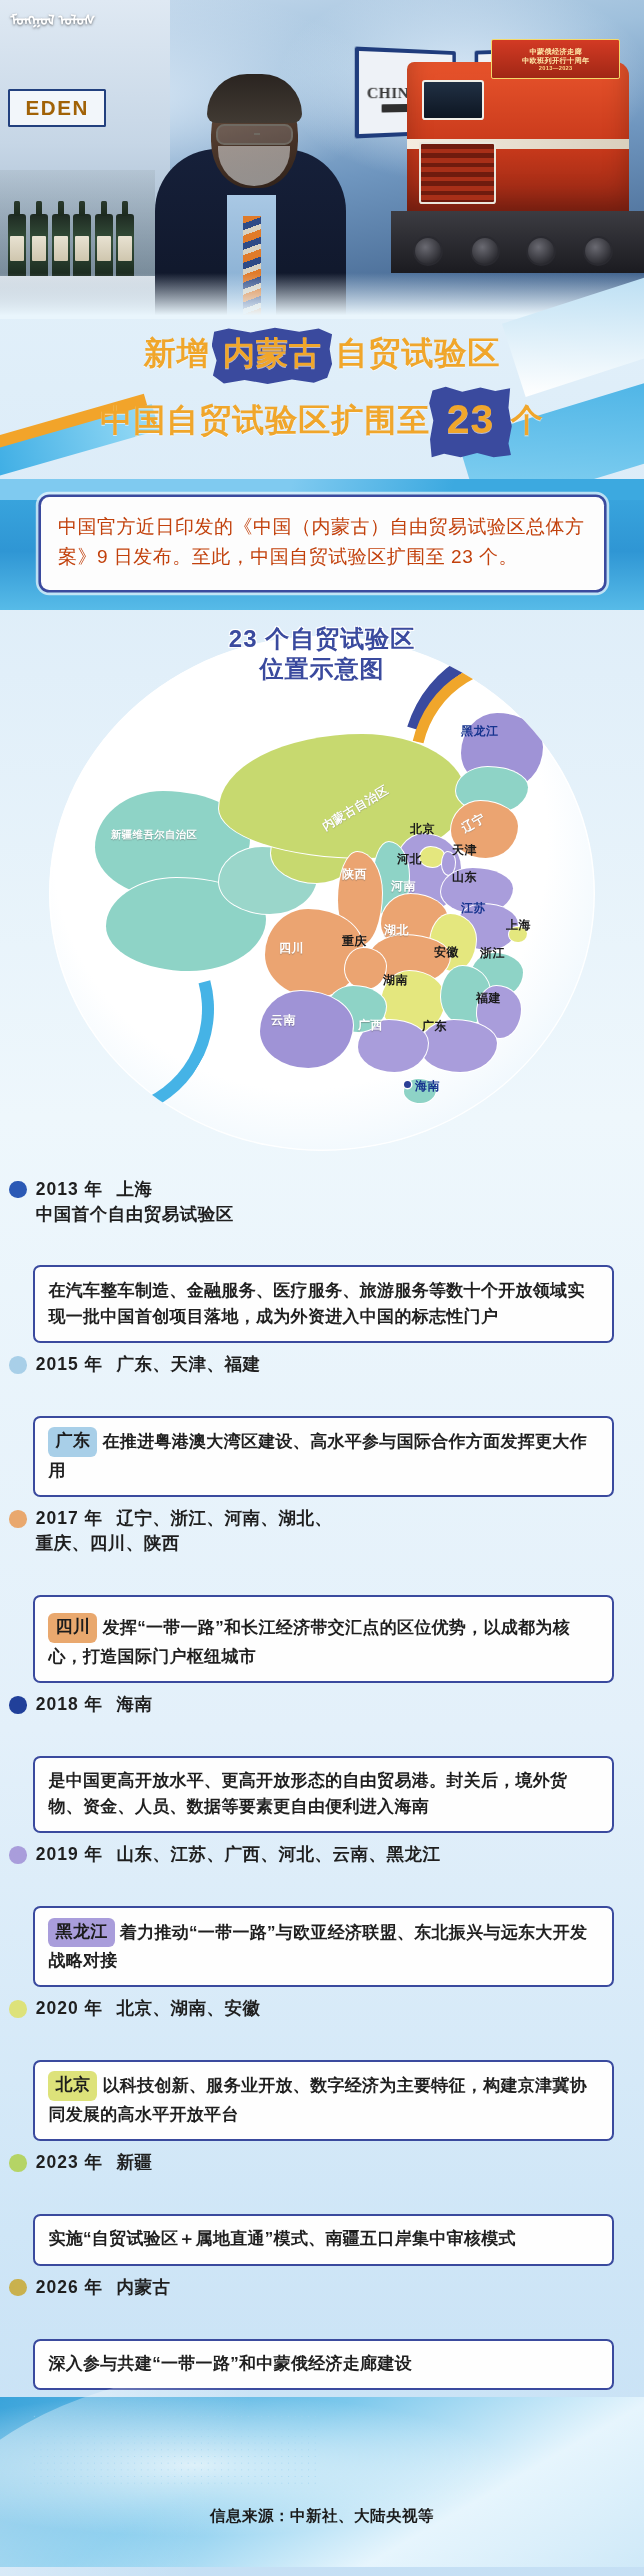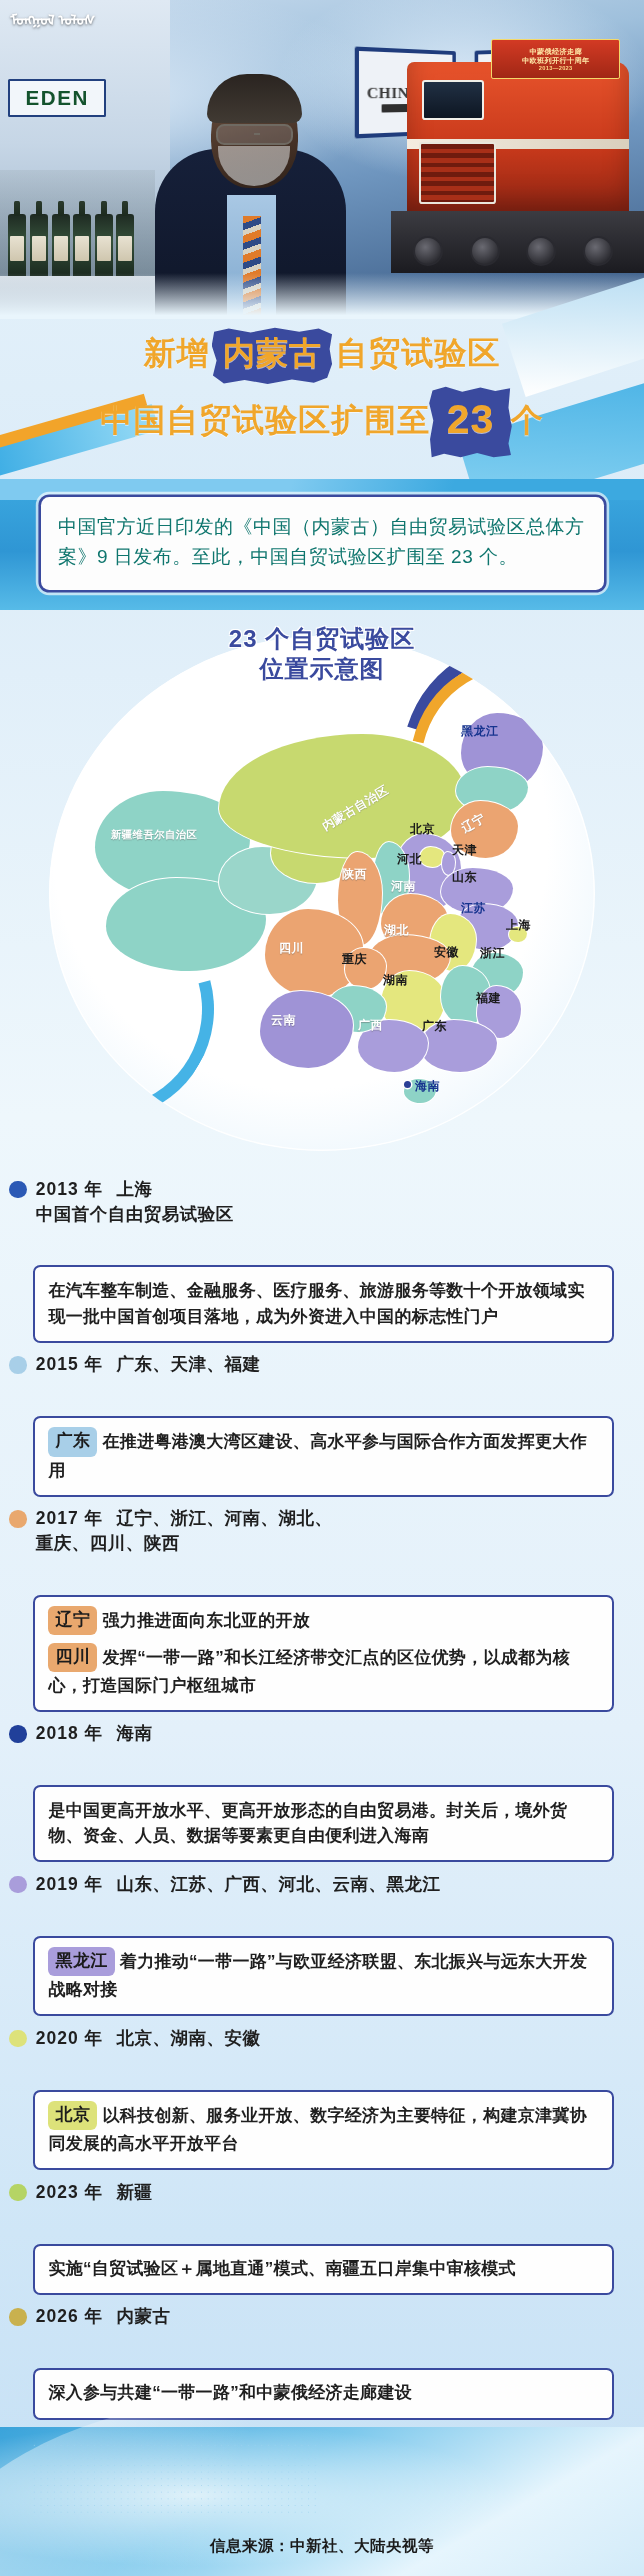--- a/index.html
+++ b/index.html
@@ -32,25 +32,25 @@
       radial-gradient(ellipse 60% 50% at 18% 30%, rgba(215,230,245,.95), rgba(150,180,215,0) 70%),
       radial-gradient(ellipse 40% 45% at 72% 25%, rgba(225,238,250,.9), rgba(160,190,220,0) 72%),
       linear-gradient(170deg,#c9dcee 0%, #9fc0dc 30%, #6f96bf 55%, #35557f 100%);
   }
   
   .booth-left {
     position: absolute; left:0; top:0; width: 170px; height: 319px;
     background: linear-gradient(180deg,#dfe9f3 0%, #c6d6e6 45%, #8fa7bf 100%);
   }
   .sign-eden {
-    position: absolute; left: 8.2px; top: 79px; width: 98px; height: 38px;
+    position: absolute; left: 8.2px; top: 89px; width: 98px; height: 38px;
     background: #f2f6fa; border: 2.6px solid #22407e; border-radius: 1.5px;
     display: flex; align-items: center; justify-content: center;
     font-weight: 800; font-size: 20.6px; letter-spacing: 1.5px;
-    color: #14532d; overflow: hidden;
+    color: #a16207; overflow: hidden;
   }
   .bottles {
     position: absolute; left: 0; bottom: 0; width: 155px; height: 149px;
     background: linear-gradient(180deg, rgba(60,70,60,.08), rgba(20,30,25,.35));
   }
   .bottle {
     position: absolute; bottom: 37px; width: 17.5px; height: 68px;
     background: linear-gradient(180deg,#1e2a22 0%, #35503a 40%, #16231a 100%);
     border-radius: 3.1px 3.1px 2.1px 2.1px;
   }
@@ -238,21 +238,21 @@
     background: linear-gradient(110deg,#7fcaf0 0 45%, #3ca9e0 70%);
   }
   .intro-card {
     position: relative; width: 563px; margin: 0 auto;
     background: #fdfdfd; border-radius: 8.2px;
     padding: 15.5px 17.5px 17.5px 17.5px;
     box-shadow: 0 0 0 2.6px #3a4a9e, 0 0 0 5.2px rgba(255,255,255,.65);
   }
   .intro-card p {
     font-size: 19px; line-height: 1.58; letter-spacing: 0.5px;
-    color: #0f766e; font-weight: 500;
+    color: #c2410c; font-weight: 500;
   }
 
   
   .map-band { position: relative; padding: 13.4px 0 5.2px 0; background: transparent; }
   .map-title {
     position: relative; z-index: 3; text-align: center;
     color: #3a4a9e; font-weight: 900; font-size: 24px; line-height: 1.28;
     letter-spacing: 1px;
     text-shadow: 1px 1px 0 #ffffff, -1px -1px 0 #ffffff, 1px -1px 0 #fff, -1px 1px 0 #fff;
   }
@@ -509,21 +509,21 @@
       <span class="plabel k" style="left:348px; top:215px;">河北</span>
       <span class="plabel k" style="left:403px; top:233px;">山东</span>
       <span class="plabel w" style="left:293px; top:230px;">陕西</span>
       <span class="plabel w" style="left:342px; top:242px;">河南</span>
       <span class="plabel b" style="left:412px; top:264px;">江苏</span>
       <span class="plabel k" style="left:457px; top:281px;">上海</span>
       <span class="plabel k" style="left:385px; top:284px;margin-top:24px;">安徽</span>
       <span class="plabel w" style="left:335px; top:286px;">湖北</span>
       <span class="plabel k" style="left:431px; top:309px;">浙江</span>
       <span class="plabel w" style="left:230px; top:304px;">四川</span>
-      <span class="plabel k" style="left:293px; top:315px;">重庆</span>
+      <span class="plabel k" style="left:293px; top:297px;">重庆</span>
       <span class="plabel k" style="left:334px; top:336px;">湖南</span>
       <span class="plabel k" style="left:427px; top:354px;">福建</span>
       <span class="plabel w" style="left:222px; top:376px;">云南</span>
       <span class="plabel w" style="left:309px; top:381px;">广西</span>
       <span class="plabel k" style="left:373px; top:382px;">广东</span>
       <span class="plabel b" style="left:366px; top:442px;">海南</span>
       <span class="dot-mark" style="left:355px; top:445px;"></span>
     </div>
   </div>
 
@@ -556,21 +556,20 @@
 
     <div class="tl-item">
       <div class="tl-head">
         <span class="tl-bullet" style="background:#e9a86e"></span>
         <span class="tl-head-text">
           <span class="yr">2017 年</span><span class="gap"></span><span>辽宁、浙江、河南、湖北、</span>
           <span class="sub2">重庆、四川、陕西</span>
         </span>
       </div>
       <div class="tl-card">
-        <p><span class="tag" style="background:#e9a86e">辽宁</span><span>强力推进面向东北亚的开放</span></p>
         <p class="tl-sub"><span class="tag" style="background:#e9a86e">四川</span><span>发挥“一带一路”和长江经济带交汇点的区位优势，以成都为核心，打造国际门户枢纽城市</span></p>
       </div>
     </div>
 
     <div class="tl-item">
       <div class="tl-head">
         <span class="tl-bullet" style="background:#21409a"></span>
         <span class="tl-head-text">
           <span class="yr">2018 年</span><span class="gap"></span><span>海南</span>
         </span>

